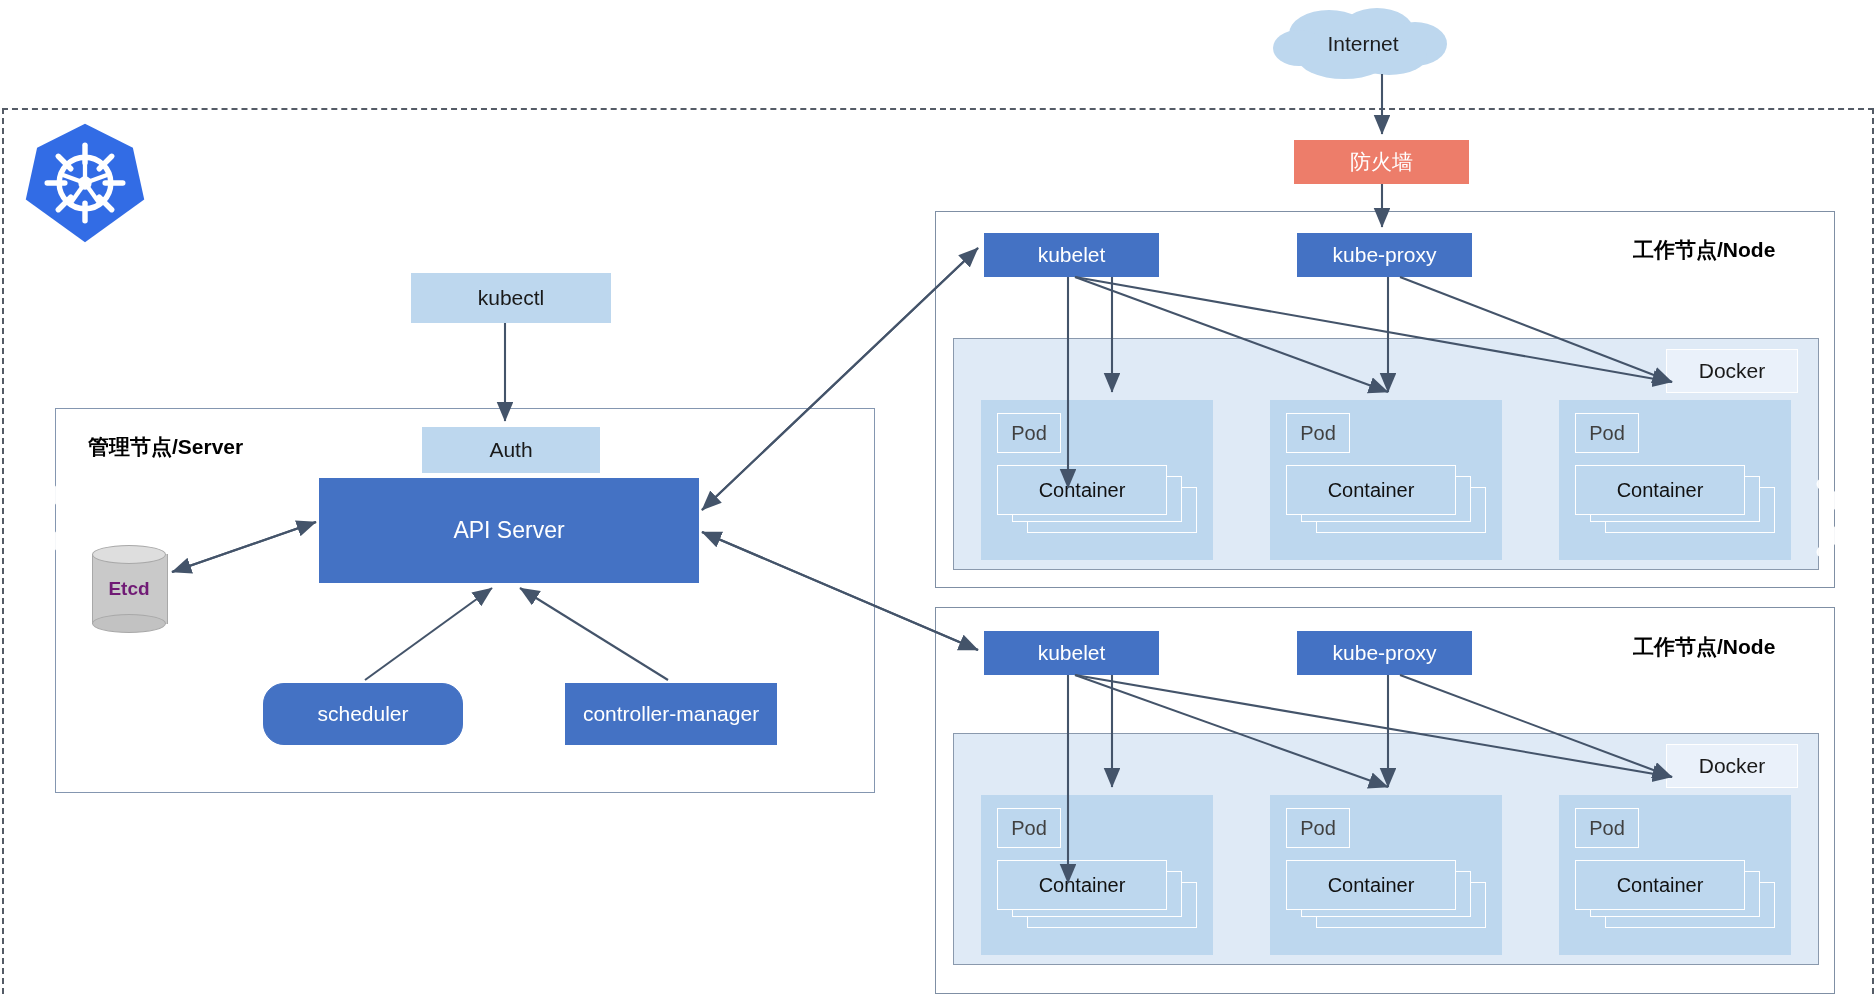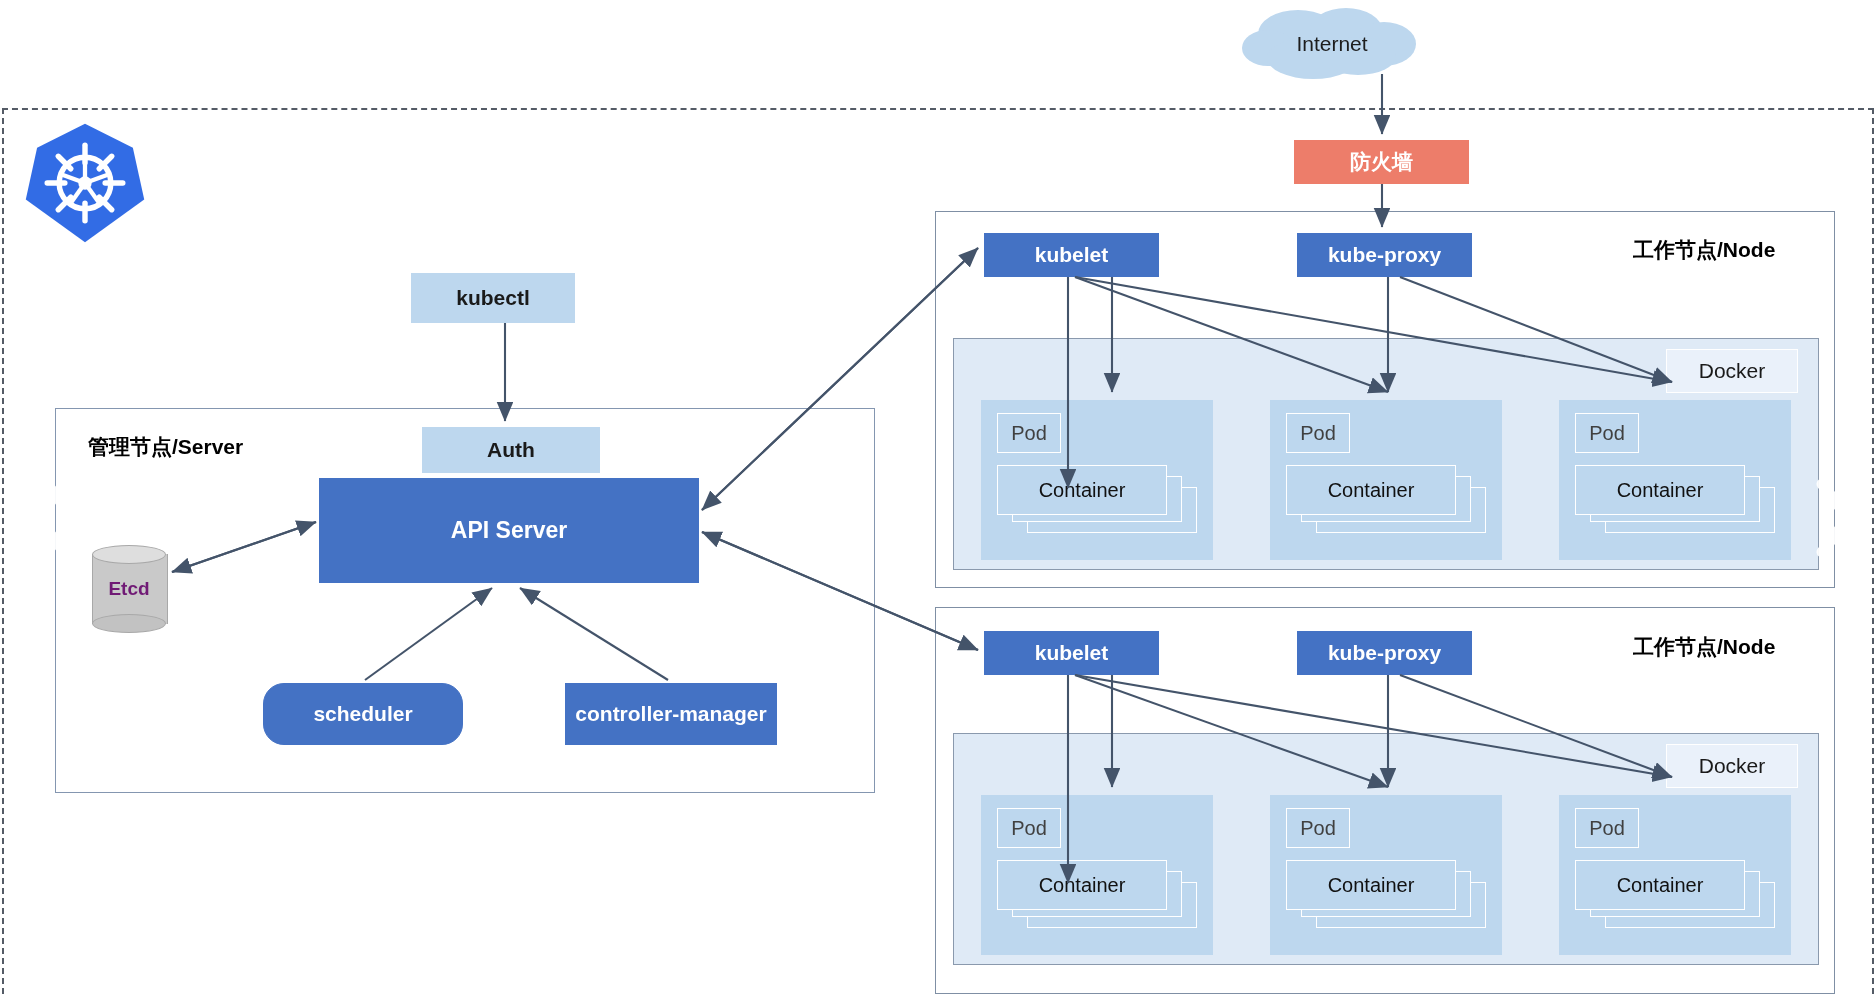--- a/index.html
+++ b/index.html
@@ -10,21 +10,21 @@
   #svg-edges{position:absolute;left:0;top:0;width:1876px;height:994px;pointer-events:none;}
   .node{position:absolute;box-sizing:border-box;}
 
   
   #cluster-boundary{
     position:absolute;left:2px;top:108px;width:1872px;height:886px;
     border:2.5px dashed #545b66;border-bottom:none;box-sizing:border-box;
   }
 
   
-  .box{display:flex;align-items:center;justify-content:center;text-align:center;line-height:1.12;font-weight:bold;}
+  .box{display:flex;align-items:center;justify-content:center;text-align:center;line-height:1.12;}
   .box-darkblue{background:#4472c4;color:#ffffff;border:1px solid #4472c4;}
   .box-lightblue{background:#bdd7ee;color:#1a1a1a;border:1px solid #bdd7ee;}
   .box-red{background:#ed7d6a;color:#ffffff;border:1px solid #ed7d6a;}
 
   
   .section-title{position:absolute;font-weight:bold;color:#000;white-space:nowrap;}
 
   
   #master-panel{position:absolute;left:55px;top:408px;width:820px;height:385px;
     border:1.4px solid #8496b0;background:transparent;box-sizing:border-box;}
@@ -40,21 +40,21 @@
   
   .pod-group{position:absolute;background:#bdd7ee;box-sizing:border-box;}
   .pod-label{position:absolute;background:#bdd7ee;border:1.6px solid #ffffff;
     display:flex;align-items:center;justify-content:center;color:#404040;}
   .container-stack{position:absolute;}
   .container-sheet{position:absolute;background:#bdd7ee;border:1.6px solid #ffffff;box-sizing:border-box;}
   .container-front{position:absolute;background:#bdd7ee;border:1.6px solid #ffffff;
     display:flex;align-items:center;justify-content:center;color:#111;box-sizing:border-box;}
 
   
-  #internet-cloud{position:absolute;left:1238px;top:6px;width:188px;height:76px;}
+  #internet-cloud{position:absolute;left:1269px;top:6px;width:188px;height:76px;}
   #internet-cloud .cloud-txt{position:absolute;left:0;top:0;width:188px;height:76px;
     display:flex;align-items:center;justify-content:center;color:#1d1d1d;font-size:21px;z-index:3;}
 
   
   #etcd{position:absolute;left:92px;top:545px;width:74px;height:88px;}
   #etcd .cyl-body{position:absolute;left:0;top:9px;width:74px;height:70px;
     background:#c9c9c9;border-left:1px solid #a8a8a8;border-right:1px solid #a8a8a8;}
   #etcd .cyl-top{position:absolute;left:0;top:0;width:74px;height:19px;border-radius:50%;
     background:#dedede;border:1px solid #a8a8a8;box-sizing:border-box;}
   #etcd .cyl-bot{position:absolute;left:0;top:69px;width:74px;height:19px;border-radius:50%;
@@ -112,21 +112,21 @@
       </g>
     </svg>
     <div class="cloud-txt">Internet</div>
   </div>
 
   <div class="node box box-red" id="firewall" style="left:1294px;top:140px;width:175px;height:44px;font-size:21px;">防火墙</div>
 
   <div id="master-panel"></div>
   <div class="section-title" id="master-title" style="left:88px;top:433px;font-size:21px;">管理节点/Server</div>
 
-  <div class="node box box-lightblue" id="kubectl-box" style="left:411px;top:273px;width:164px;height:50px;font-size:21px;">kubectl</div>
+  <div class="node box box-lightblue" id="kubectl-box" style="left:411px;top:273px;width:200px;height:50px;font-size:21px;">kubectl</div>
 
   <div class="node box box-darkblue" id="api-server-box" style="left:319px;top:478px;width:380px;height:105px;font-size:23px;">API Server</div>
 
   <div class="node box box-lightblue" id="auth-box" style="left:422px;top:427px;width:178px;height:46px;font-size:21px;">Auth</div>
 
   <div id="etcd">
     <div class="cyl-body"></div>
     <div class="cyl-bot"></div>
     <div class="cyl-top"></div>
     <div class="cyl-label">Etcd</div>

